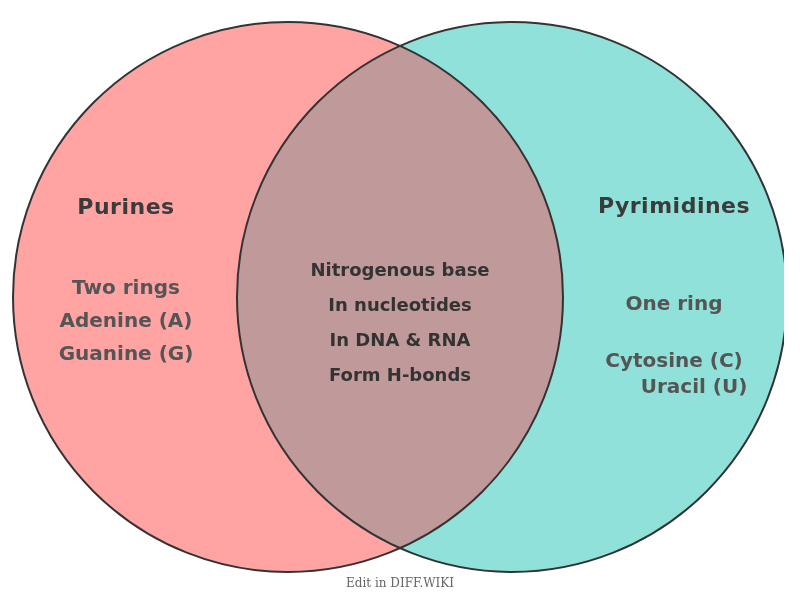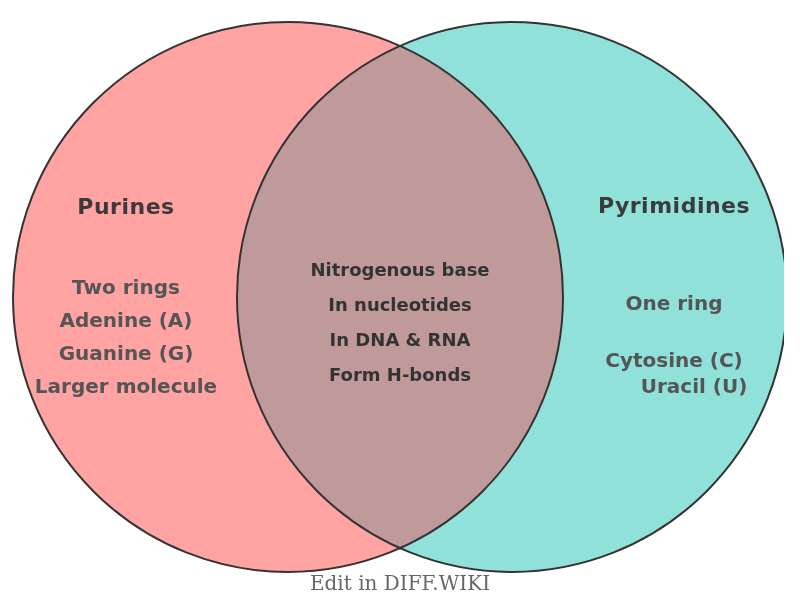--- a/index.html
+++ b/index.html
@@ -40,21 +40,21 @@
     color: #333333;
     margin-top: 27px;
   }
   .caption {
     position: absolute;
     left: 400px;
     top: 583px;
     transform: translate(-50%, -50%);
     white-space: nowrap;
     font-family: "DejaVu Serif", serif;
-    font-size: 20px;
+    font-size: 12px;
     color: #666666;
     font-weight: normal;
     text-decoration: none;
   }
 </style>
 </head>
 <body>
 
 <div class="canvas">
 
@@ -66,21 +66,20 @@
     <path d="M 400 45.84 A 275 275 0 0 1 400 548.16 A 275 275 0 0 1 400 45.84 Z" fill="#c09a9a"></path>
 
     <circle cx="288" cy="297" r="275" fill="none" stroke-width="2" stroke="#333333"></circle>
     <circle cx="512" cy="297" r="275" fill="none" stroke-width="2" stroke="#333333"></circle>
   </svg>
 
   <div class="label circle-title" style="left:126px; top:206px;">Purines</div>
   <div class="label side-item" style="left:126px; top:287px;">Two rings</div>
   <div class="label side-item" style="left:126px; top:320px;">Adenine (A)</div>
   <div class="label side-item" style="left:126px; top:353px;">Guanine (G)</div>
-  <div class="label side-item" style="left:126px; top:386px;">Larger molecule</div>
 
   <div class="label center-item" style="left:400px; top:242px;">Nitrogenous base</div>
   <div class="label center-item" style="left:400px; top:312px;">In DNA &amp; RNA</div>
   <div class="label center-item" style="left:400px; top:277px;">In nucleotides</div>
   <div class="label center-item" style="left:400px; top:347px;">Form H-bonds</div>
 
   <div class="label circle-title" style="left:674px; top:205px;">Pyrimidines</div>
   <div class="label side-item" style="left:674px; top:287px;margin-top:16px;">One ring</div>
   <div class="label side-item" style="left:674px; top:320px;margin-top:40px;">Cytosine (C)</div>
   <div class="label side-item" style="left:674px; top:386px;margin-left:20px;">Uracil (U)</div>

